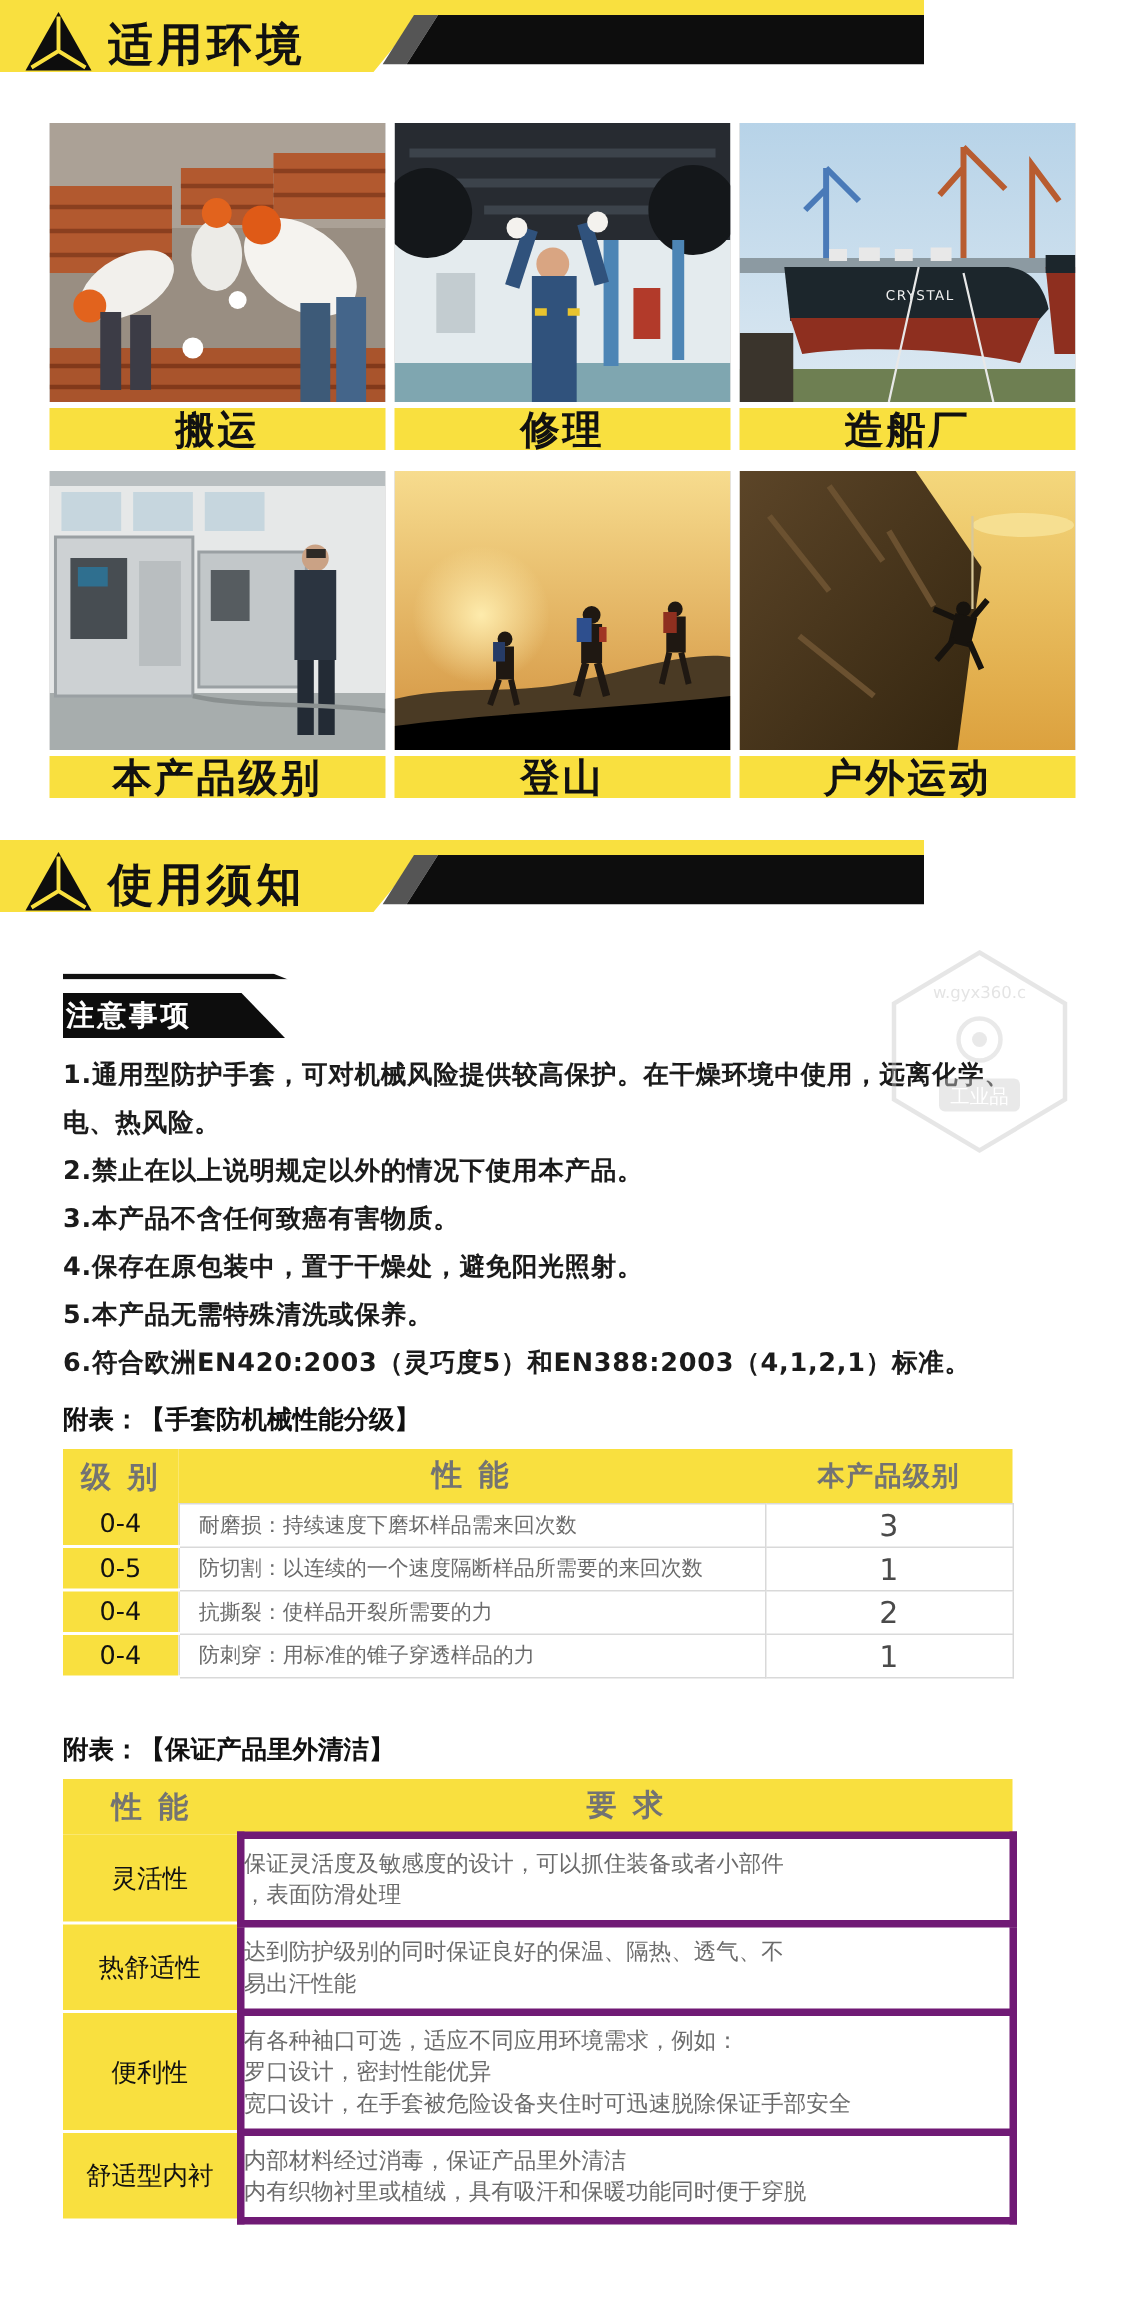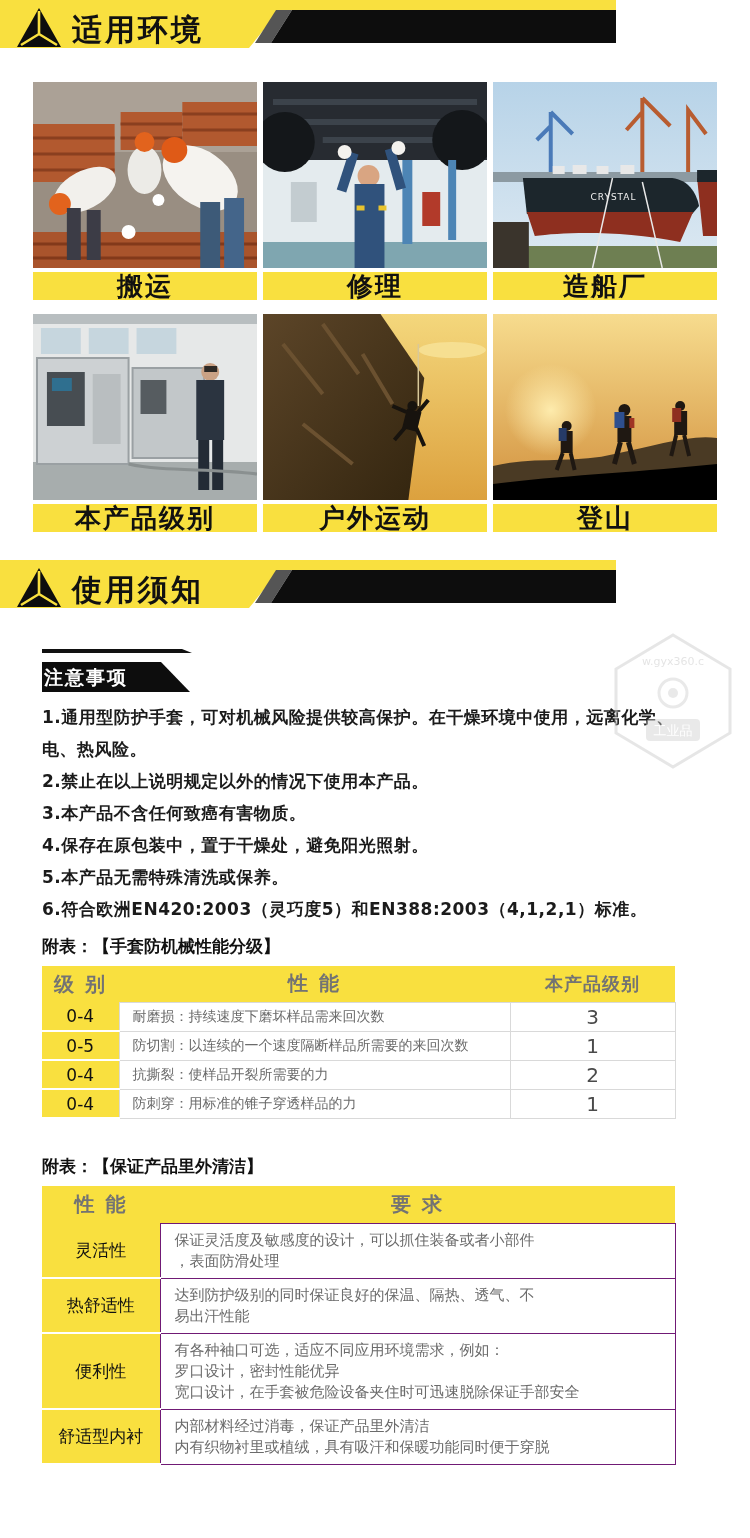--- a/index.html
+++ b/index.html
@@ -29,42 +29,42 @@
   
   .notice { margin:32px 42px 0; position:relative; }
   .accent-bar { width:150px; height:4px; background:#111;
     clip-path:polygon(0 0,140px 0,150px 4px,0 4px); }
   .flag { margin-top:9px; width:148px; height:30px; background:#0d0d0d; color:#fff;
     clip-path:polygon(0 0,119px 0,148px 30px,0 30px);
     font-size:19px; font-weight:bold; line-height:30px; padding-left:2px; letter-spacing:2px; }
   .notice-list { margin-top:9px; font-size:17px; font-weight:600; color:#1b1b1b; line-height:32px; }
   .notice-item { letter-spacing:0.5px; }
   
-  .watermark { position:absolute; left:566px; top:-18px; width:130px; opacity:0.45; pointer-events:none; }
+  .watermark { position:absolute; left:546px; top:-18px; width:130px; opacity:0.45; pointer-events:none; }
   .watermark svg { display:block; }
   
   .tbl-caption { margin:10px 42px 8px; font-size:17px; font-weight:bold; color:#111; }
   table { border-collapse:collapse; margin-left:42px; }
   .t1 { width:633px; table-layout:fixed; }
   .t1 col.c1 { width:77px; } .t1 col.c2 { width:391px; } .t1 col.c3 { width:165px; }
   .t2 { width:633px; table-layout:fixed; }
   .t2 col.c1 { width:118px; } .t2 col.c2 { width:515px; }
   th { background:#F9E03F; color:#737373; font-weight:bold; border:0; }
   .t1 th { height:36px; font-size:20px; letter-spacing:2px; }
   .t1 th.small { font-size:18px; letter-spacing:1px; }
   .t2 th { height:37px; font-size:20px; letter-spacing:2px; }
   .ycell { background:#F9E03F; color:#111; font-weight:normal; text-align:center;
     border-bottom:2px solid #fff; font-size:17px; }
   .t1 td { height:29px; }
   .t1 td.perf { background:#fff; border:1px solid #d9d9d9; color:#6b6b6b;
     font-size:14px; padding-left:13px; font-weight:400; }
   .t1 td.val { background:#fff; border:1px solid #d9d9d9; color:#4a4a4a;
     font-size:20px; text-align:center; font-weight:400; }
-  .t2 td.req { background:#fff; border:1px solid #701a75; color:#6b6b6b; font-size:15px;
-    font-weight:400; padding:6px 14px; line-height:21px; white-space:pre-line; }
+  .t2 td.req { background:#fff; border:5px solid #701a75; color:#6b6b6b; font-size:15px;
+    font-weight:400; padding:6px 0; line-height:21px; white-space:pre-line; }
   .spacer-26 { height:26px; }
 </style>
 </head>
 <body>
 
 <div class="banner">
   <div class="bn-yellow"></div>
   <div class="bn-gray"></div>
   <div class="bn-black"></div>
   <span class="bn-logo">
@@ -195,48 +195,20 @@
         <rect x="108" y="66" width="26" height="34" fill="#565c60"></rect>
         <circle cx="178" cy="58" r="9" fill="#caa285"></circle>
           <rect x="172" y="52" width="13" height="6" fill="#2e2a26"></rect>
         <rect x="164" y="66" width="28" height="60" fill="#2b3440"></rect>
         <rect x="166" y="126" width="11" height="50" fill="#232b35"></rect>
           <rect x="180" y="126" width="11" height="50" fill="#232b35"></rect>
         <path d="M96 150 C130 158 180 154 225 160" stroke="#8a9090" stroke-width="3" fill="none"></path>
       </svg>
     </div>
     <div class="tile-label">本产品级别</div>
-  </div>
-
-  <div class="tile">
-    <div class="photo">
-      <svg viewBox="0 0 225 186" preserveAspectRatio="none">
-        <defs>
-            <linearGradient id="sky5" x1="0" y1="0" x2="0" y2="1">
-          <stop offset="0" stop-color="#f4d77c"></stop>
-              <stop offset="1" stop-color="#dca13e"></stop>
-            </linearGradient>
-        <linearGradient id="rock5" x1="0" y1="0" x2="1" y2="1">
-          <stop offset="0" stop-color="#5c4528"></stop>
-              <stop offset="1" stop-color="#33250f"></stop>
-            </linearGradient>
-          </defs>
-        <rect width="225" height="186" fill="url(#sky5)"></rect>
-        <ellipse cx="190" cy="36" rx="34" ry="8" fill="#f7e39a" opacity="0.8"></ellipse>
-        <path d="M0 0 L118 0 L162 64 L146 186 L0 186 Z" fill="url(#rock5)"></path>
-        <path d="M20 30 L60 80 M40 110 L90 150 M100 40 L130 90 M60 10 L96 60" stroke="#6b5130" stroke-width="4" fill="none"></path>
-        <path d="M156 30 L156 92" stroke="#d8c89a" stroke-width="1.5"></path>
-        <g fill="#17130e">
-          <circle cx="150" cy="92" r="5"></circle>
-          <rect x="142" y="96" width="15" height="20" transform="rotate(14 149 106)"></rect>
-          <path d="M144 112 L132 126 M154 114 L162 132 M144 98 L130 92 M156 98 L166 86" stroke="#17130e" stroke-width="4"></path>
-        </g>
-      </svg>
-    </div>
-    <div class="tile-label">户外运动</div>
   </div>
 
   <div class="tile">
     <div class="photo">
       <svg viewBox="0 0 225 186" preserveAspectRatio="none">
         <defs>
             <linearGradient id="sky6" x1="0" y1="0" x2="0" y2="1">
           <stop offset="0" stop-color="#f7dc8e"></stop>
               <stop offset="1" stop-color="#d2913e"></stop>
             </linearGradient>
@@ -267,20 +239,48 @@
             </g>
         </g>
         <rect x="122" y="98" width="10" height="16" fill="#2e4f8e"></rect>
         <rect x="180" y="94" width="9" height="14" fill="#8e2f1f"></rect>
         <rect x="66" y="114" width="8" height="13" fill="#263b66"></rect>
         <rect x="137" y="104" width="5" height="10" fill="#a03524"></rect>
       </svg>
     </div>
     <div class="tile-label">登山</div>
   </div>
+
+  <div class="tile">
+    <div class="photo">
+      <svg viewBox="0 0 225 186" preserveAspectRatio="none">
+        <defs>
+            <linearGradient id="sky5" x1="0" y1="0" x2="0" y2="1">
+          <stop offset="0" stop-color="#f4d77c"></stop>
+              <stop offset="1" stop-color="#dca13e"></stop>
+            </linearGradient>
+        <linearGradient id="rock5" x1="0" y1="0" x2="1" y2="1">
+          <stop offset="0" stop-color="#5c4528"></stop>
+              <stop offset="1" stop-color="#33250f"></stop>
+            </linearGradient>
+          </defs>
+        <rect width="225" height="186" fill="url(#sky5)"></rect>
+        <ellipse cx="190" cy="36" rx="34" ry="8" fill="#f7e39a" opacity="0.8"></ellipse>
+        <path d="M0 0 L118 0 L162 64 L146 186 L0 186 Z" fill="url(#rock5)"></path>
+        <path d="M20 30 L60 80 M40 110 L90 150 M100 40 L130 90 M60 10 L96 60" stroke="#6b5130" stroke-width="4" fill="none"></path>
+        <path d="M156 30 L156 92" stroke="#d8c89a" stroke-width="1.5"></path>
+        <g fill="#17130e">
+          <circle cx="150" cy="92" r="5"></circle>
+          <rect x="142" y="96" width="15" height="20" transform="rotate(14 149 106)"></rect>
+          <path d="M144 112 L132 126 M154 114 L162 132 M144 98 L130 92 M156 98 L166 86" stroke="#17130e" stroke-width="4"></path>
+        </g>
+      </svg>
+    </div>
+    <div class="tile-label">户外运动</div>
+  </div>
 </div>
 
 <div class="banner" style="margin-top:28px;">
   <div class="bn-yellow"></div>
   <div class="bn-gray"></div>
   <div class="bn-black"></div>
   <span class="bn-logo">
     <svg width="46" height="42" viewBox="0 0 46 42">
       <path d="M23 1 L45 40 L1 40 Z" fill="#0d0d0d"></path>
       <path d="M23 27 L23 4 M23 27 L5 38 M23 27 L41 38" stroke="#F9E03F" stroke-width="2.6" fill="none"></path>

